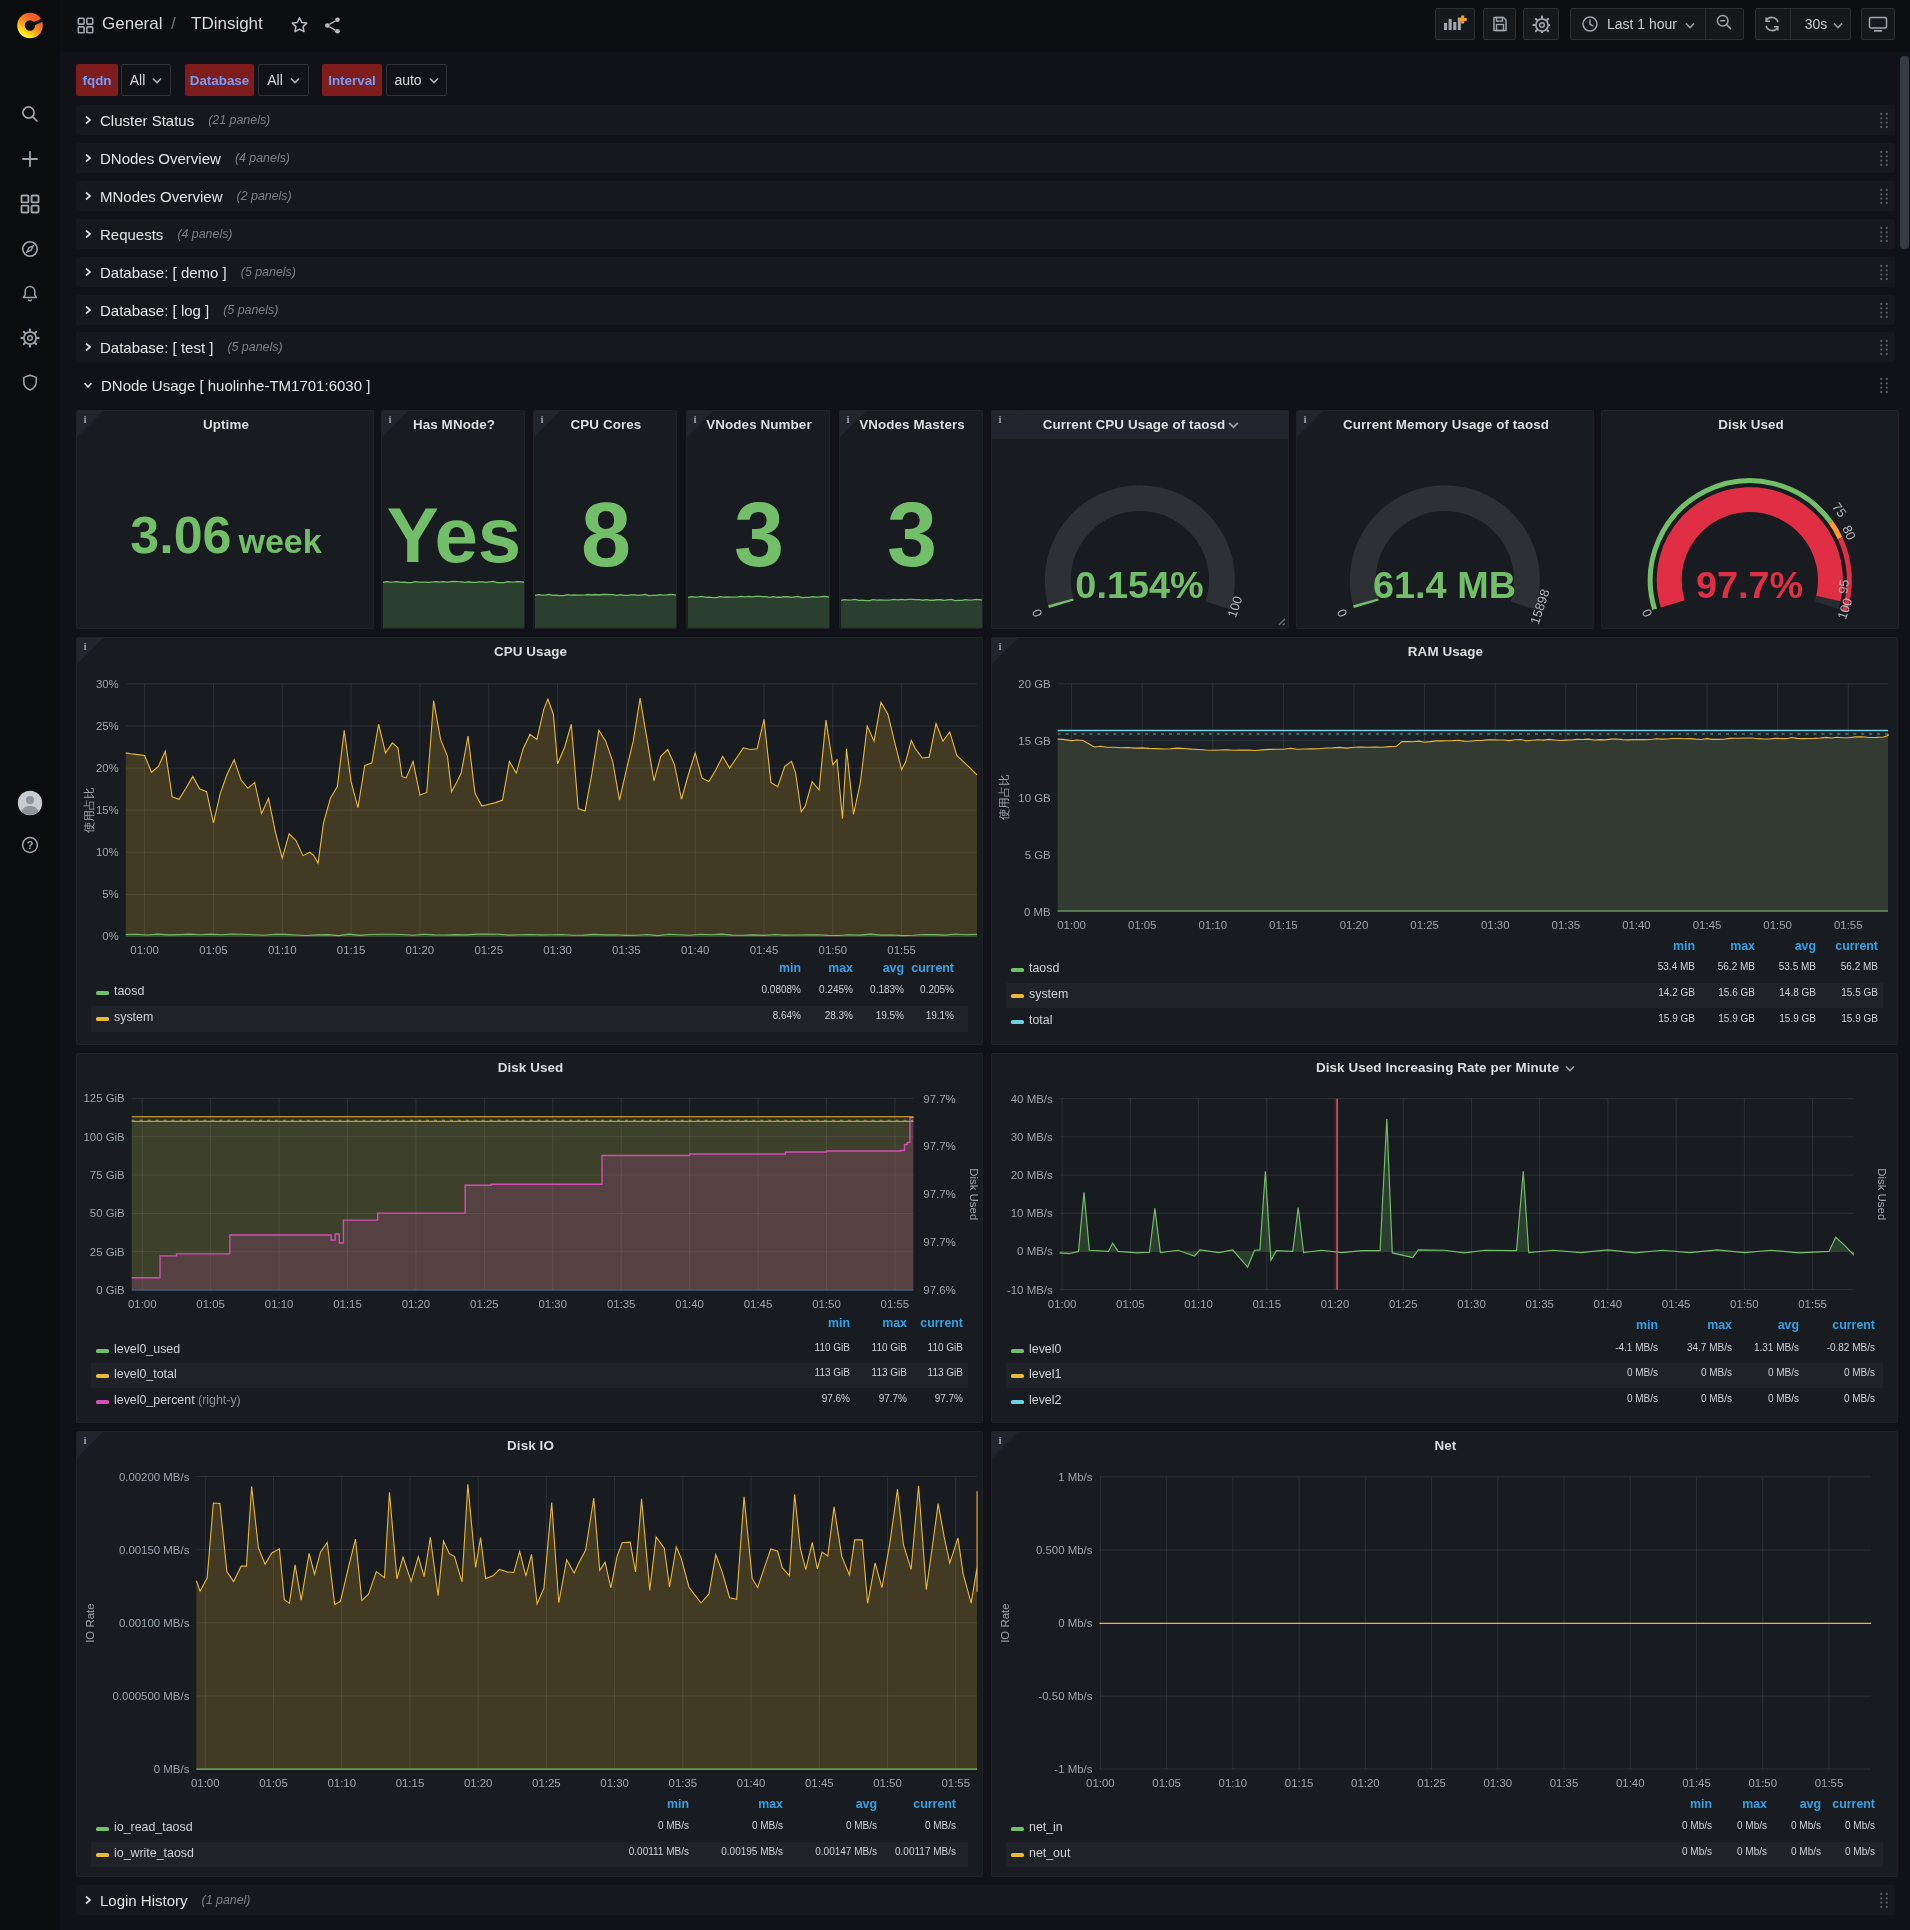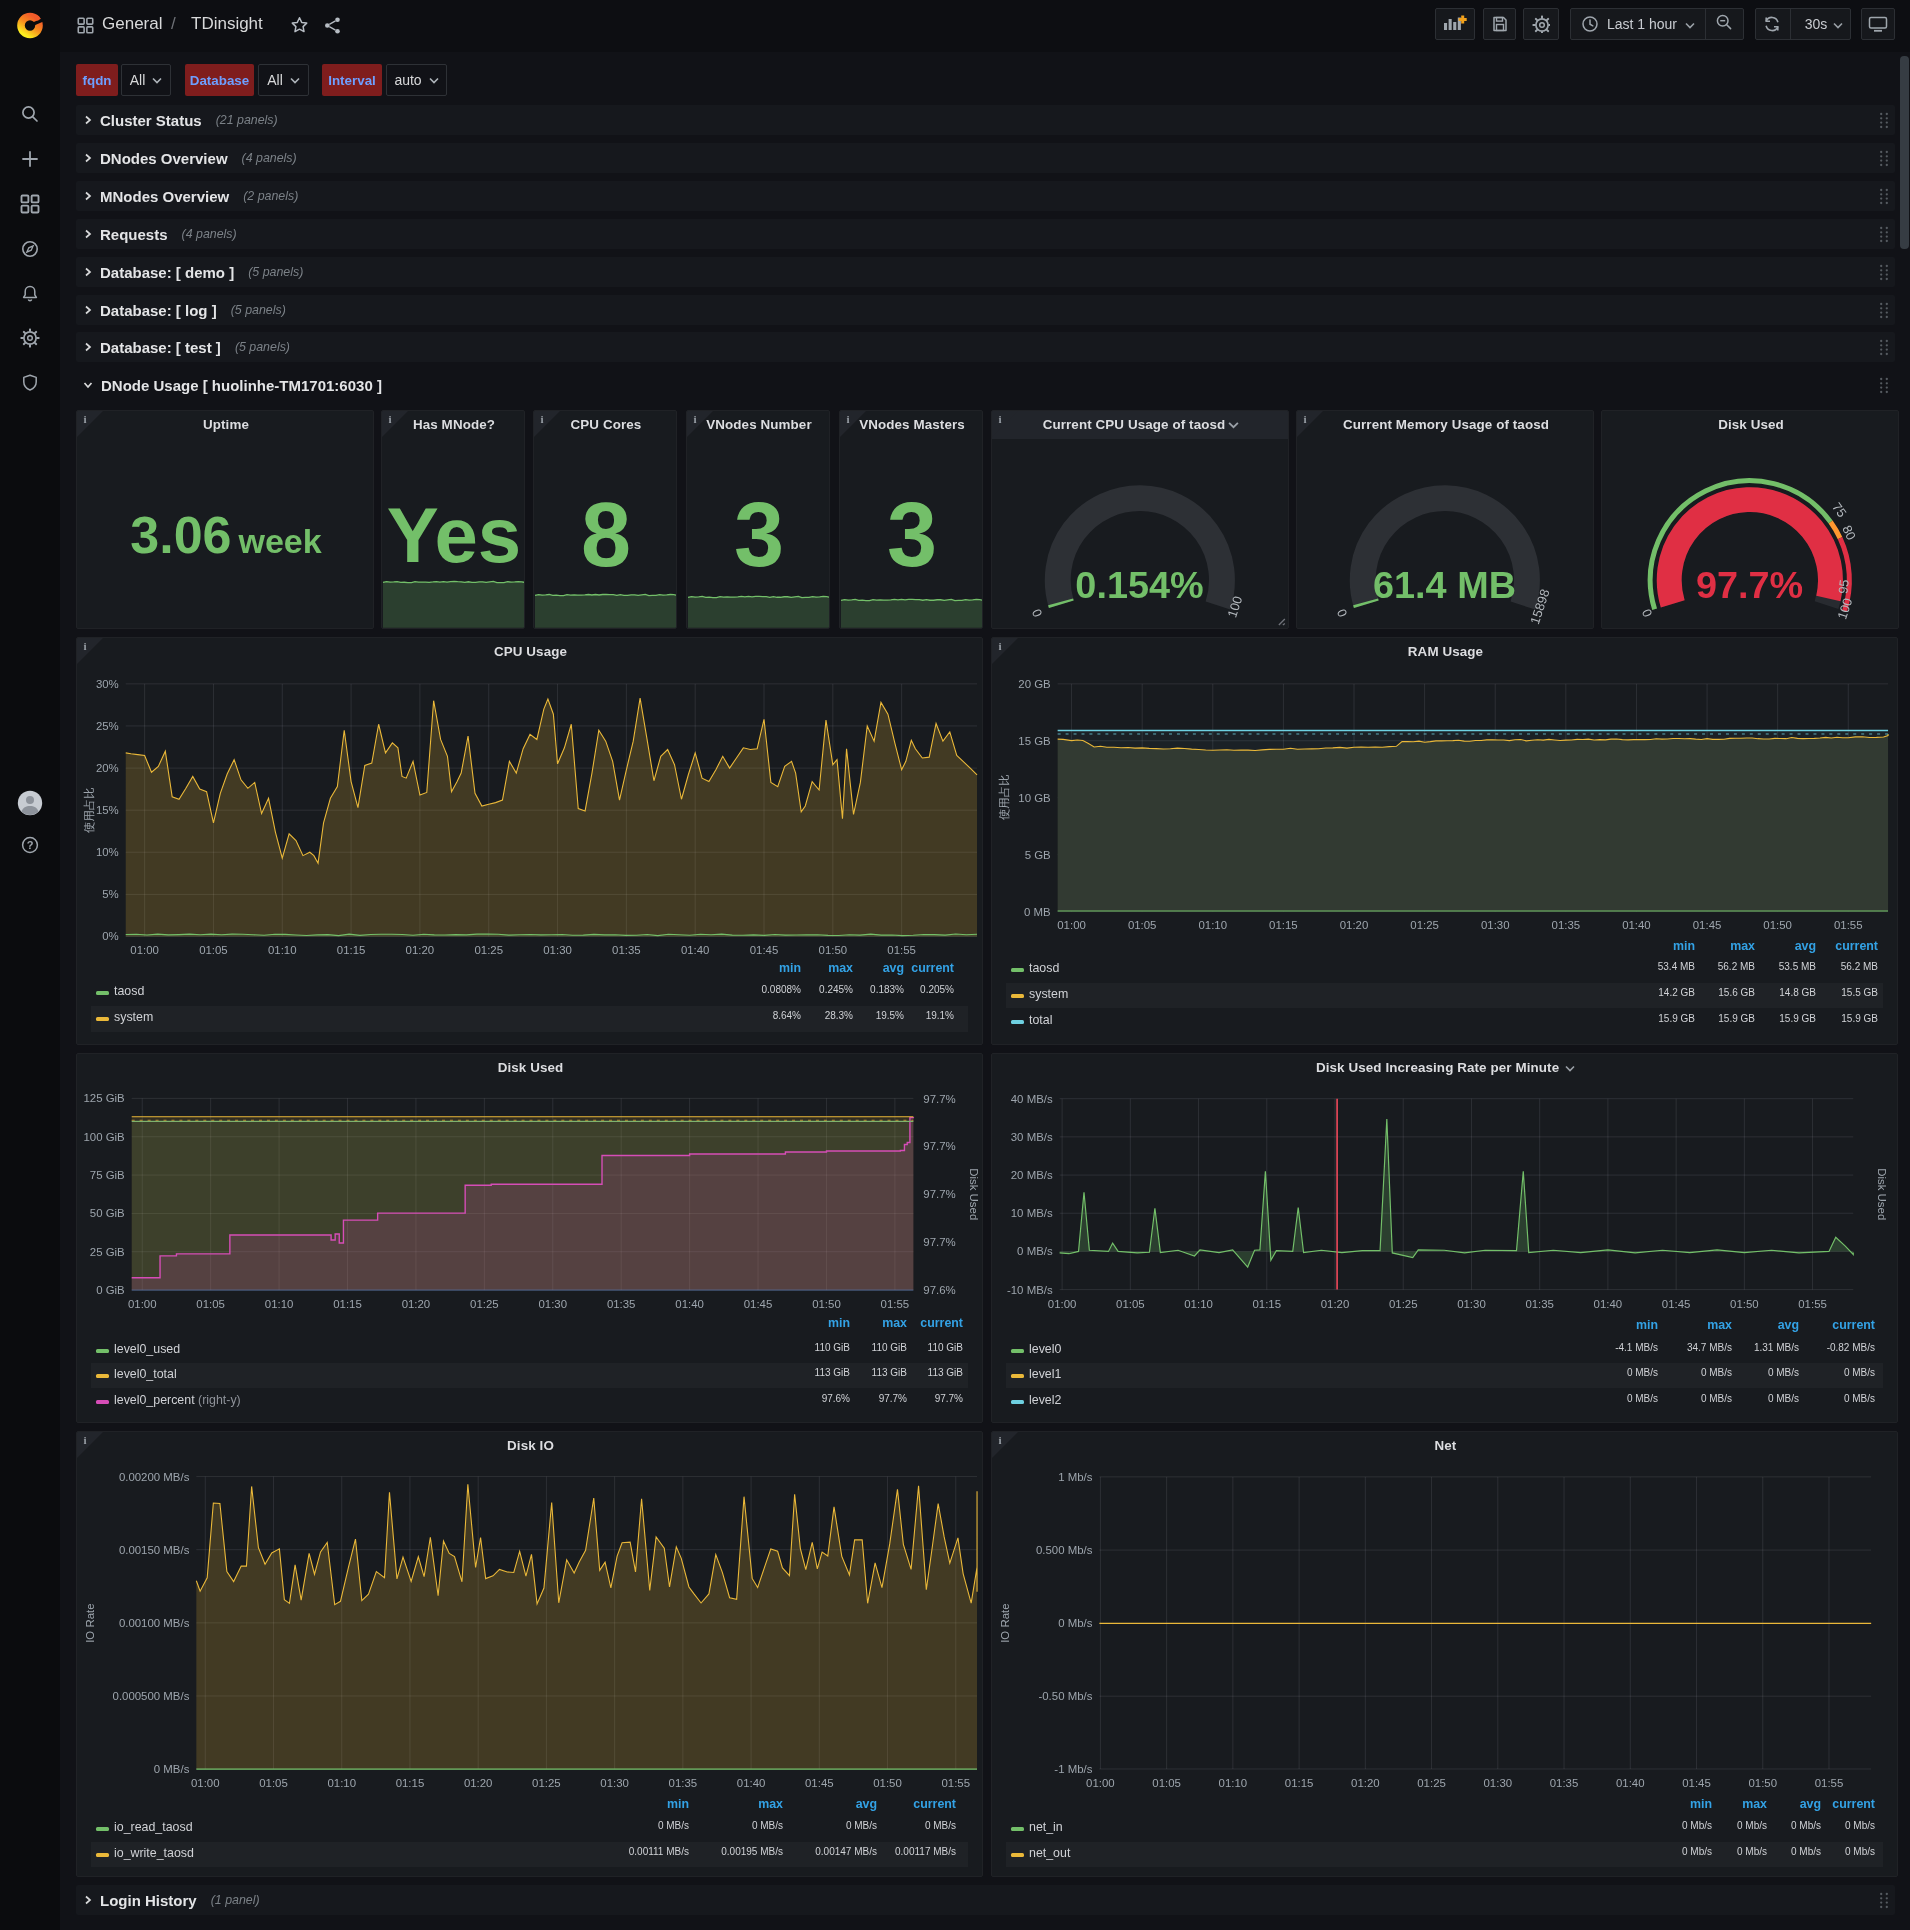--- a/index.html
+++ b/index.html
@@ -10,21 +10,21 @@
  display:flex;align-items:center;justify-content:center;color:#c9ccd1}
 .tbl{font-size:14px;color:#c9ccd1;margin-left:8px}
 .vsep{width:1px;height:30px;background:#2c2f34;margin-left:10px}
 .vlab{position:absolute;top:64px;height:32px;background:#7f1d1d;border-radius:2px;color:#6e9fff;
  font-size:13.4px;font-weight:600;display:flex;align-items:center;justify-content:center}
 .vval{position:absolute;top:64px;height:32px;border:1px solid #2e3136;border-radius:2px;color:#d8d9da;
  font-size:14px;display:flex;align-items:center;justify-content:center;gap:7px}
 .rowbar{position:absolute;left:76px;width:1819px;height:30px;background:#16181d;border-radius:2px;
  display:flex;align-items:center;padding-left:6px}
 .rowbar.exp{background:transparent}
-.rtitle{font-size:15px;font-weight:700;color:#e3e4e6}
+.rtitle{font-size:15px;font-weight:400;color:#e3e4e6}
 .rcount{font-size:12.4px;font-style:italic;color:#7b8187;margin-left:14px}
 .panel{position:absolute;background:#181b1f;border:1px solid #202226;border-radius:2px;overflow:hidden}
 .ptitle{position:absolute;left:0;top:0;height:28px;text-align:center;font-size:13.4px;font-weight:700;
  color:#dcdde0;line-height:28px;letter-spacing:0.1px}
 .ptitle.hov{background:#22252b}
 .info{position:absolute;left:0;top:0;z-index:3}
 .statv{position:absolute;left:0;top:70px;height:109px;line-height:109px;text-align:center;color:#73bf69;font-weight:700}
 .ax{font-size:11.5px;fill:#9da5ad;font-family:"Liberation Sans",sans-serif}
 .glab{font-size:13px;fill:#b3b8bd;font-family:"Liberation Sans",sans-serif}
 .lgh{position:absolute;font-size:12.4px;font-weight:700;color:#33a2e5}

